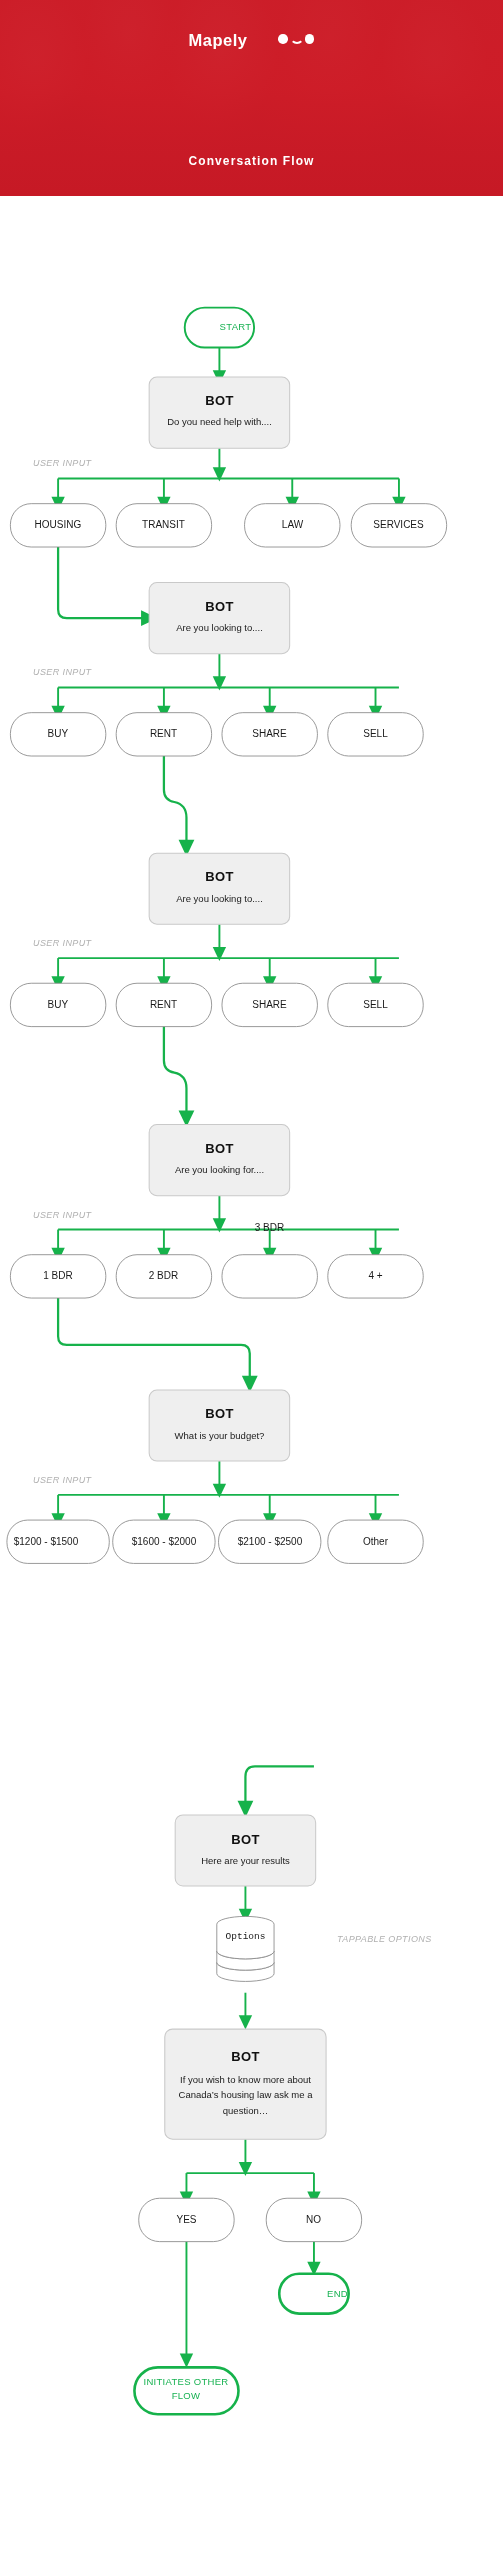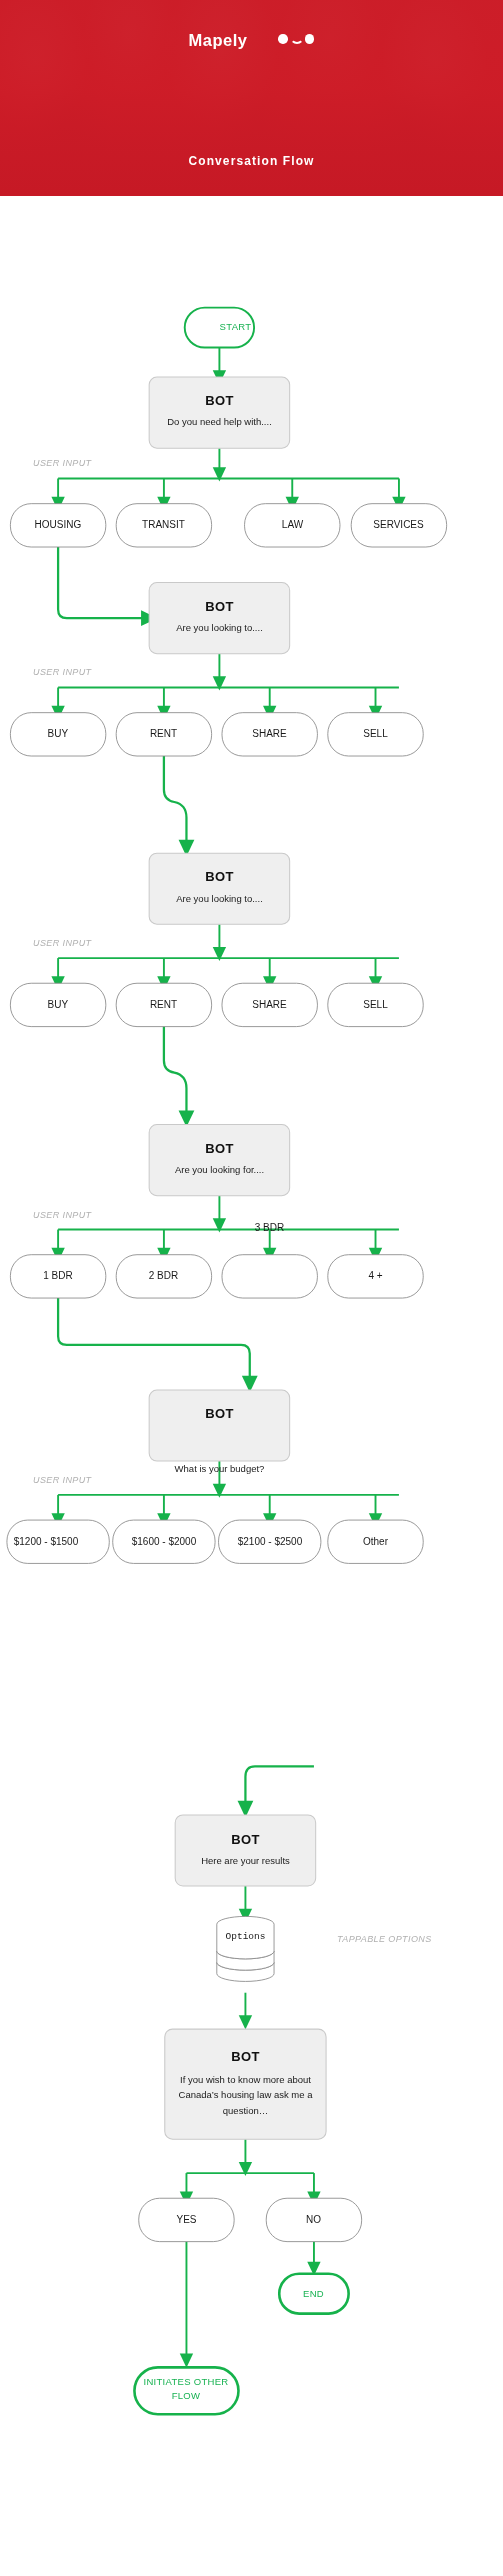--- a/index.html
+++ b/index.html
@@ -355,21 +355,21 @@
     <div class="node-text bot-msg" style="left:149px; top:895px; width:141px;">Are you looking for....</div>
 
     <div class="node-text anno-label" style="left:33px; top:941px; width:104px; text-align:left;">USER INPUT</div>
 
     <div class="node-text opt-label" style="left:10.4px;  top:1001px; width:95px;">1 BDR</div>
     <div class="node-text opt-label" style="left:116px; top:1001px; width:95px;">2 BDR</div>
     <div class="node-text opt-label" style="left:222px; top:953px; width:95px;">3 BDR</div>
     <div class="node-text opt-label" style="left:328px; top:1001px; width:95px;">4 +</div>
 
     <div class="node-text bot-title" style="left:149px; top:1137px; width:141px;">BOT</div>
-    <div class="node-text bot-msg" style="left:149px; top:1161px; width:141px;margin-top:33px;">What is your budget?</div>
+    <div class="node-text bot-msg" style="left:149px; top:1161px; width:141px;">What is your budget?</div>
 
     <div class="node-text anno-label" style="left:33px; top:1206px; width:104px; text-align:left;">USER INPUT</div>
 
     <div class="node-text opt-label" style="left:7px;   top:1267px; width:78px;">$1200 - $1500</div>
     <div class="node-text opt-label" style="left:113px; top:1267px; width:102px;">$1600 - $2000</div>
     <div class="node-text opt-label" style="left:219px; top:1267px; width:102px;">$2100 - $2500</div>
     <div class="node-text opt-label" style="left:328px; top:1267px; width:95px;">Other</div>
 
     <div class="node-text bot-title" style="left:175px; top:1563px; width:141px;">BOT</div>
     <div class="node-text bot-msg" style="left:175px; top:1586px; width:141px;">Here are your results</div>
@@ -379,20 +379,20 @@
     <div class="node-text anno-label" style="left:337px; top:1665px; width:156px; text-align:left;">TAPPABLE OPTIONS</div>
 
     <div class="node-text bot-title" style="left:165px; top:1780px; width:161px;">BOT</div>
     <div class="node-text bot-msg" style="left:170px; top:1805px; width:151px;">If you wish to know more about</div>
     <div class="node-text bot-msg" style="left:170px; top:1820px; width:151px;">Canada’s housing law ask me a</div>
     <div class="node-text bot-msg" style="left:170px; top:1836px; width:151px;">question…</div>
 
     <div class="node-text opt-label" style="left:139px; top:1945px; width:95px;">YES</div>
     <div class="node-text opt-label" style="left:266px; top:1945px; width:95px;">NO</div>
 
-    <div class="node-text terminal-label" style="left:279px; top:2019px; width:69px;">END</div>
+    <div class="node-text terminal-label" style="left:279px; top:2019px; width:69px;text-align:right;">END</div>
 
     <div class="node-text terminal-label" style="left:134px; top:2107px; width:104px;">INITIATES OTHER</div>
     <div class="node-text terminal-label" style="left:134px; top:2121px; width:104px;">FLOW</div>
 
   </div>
 </div>
 
 
 </body></html>

